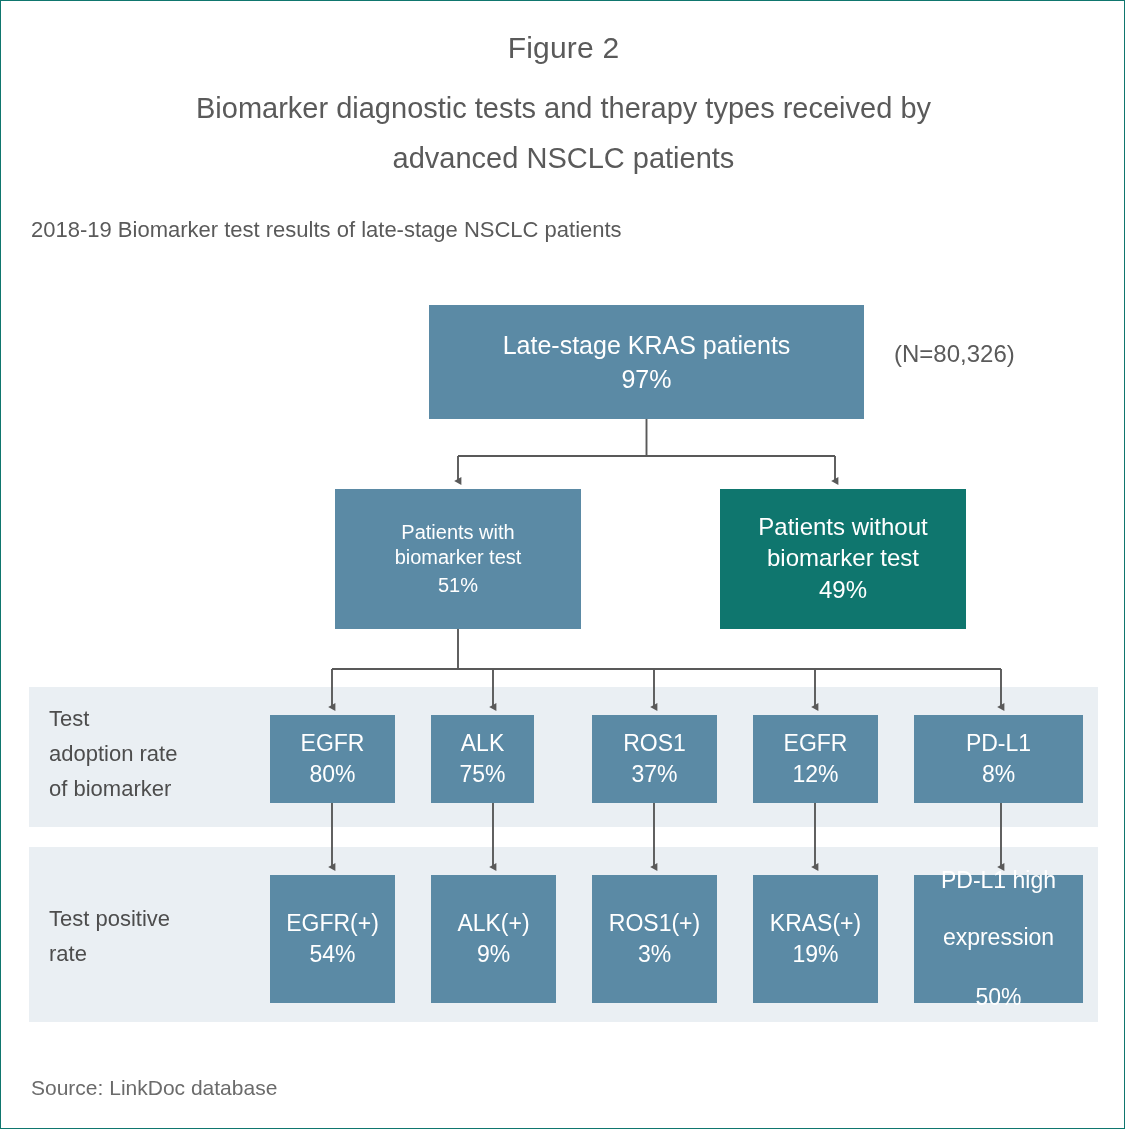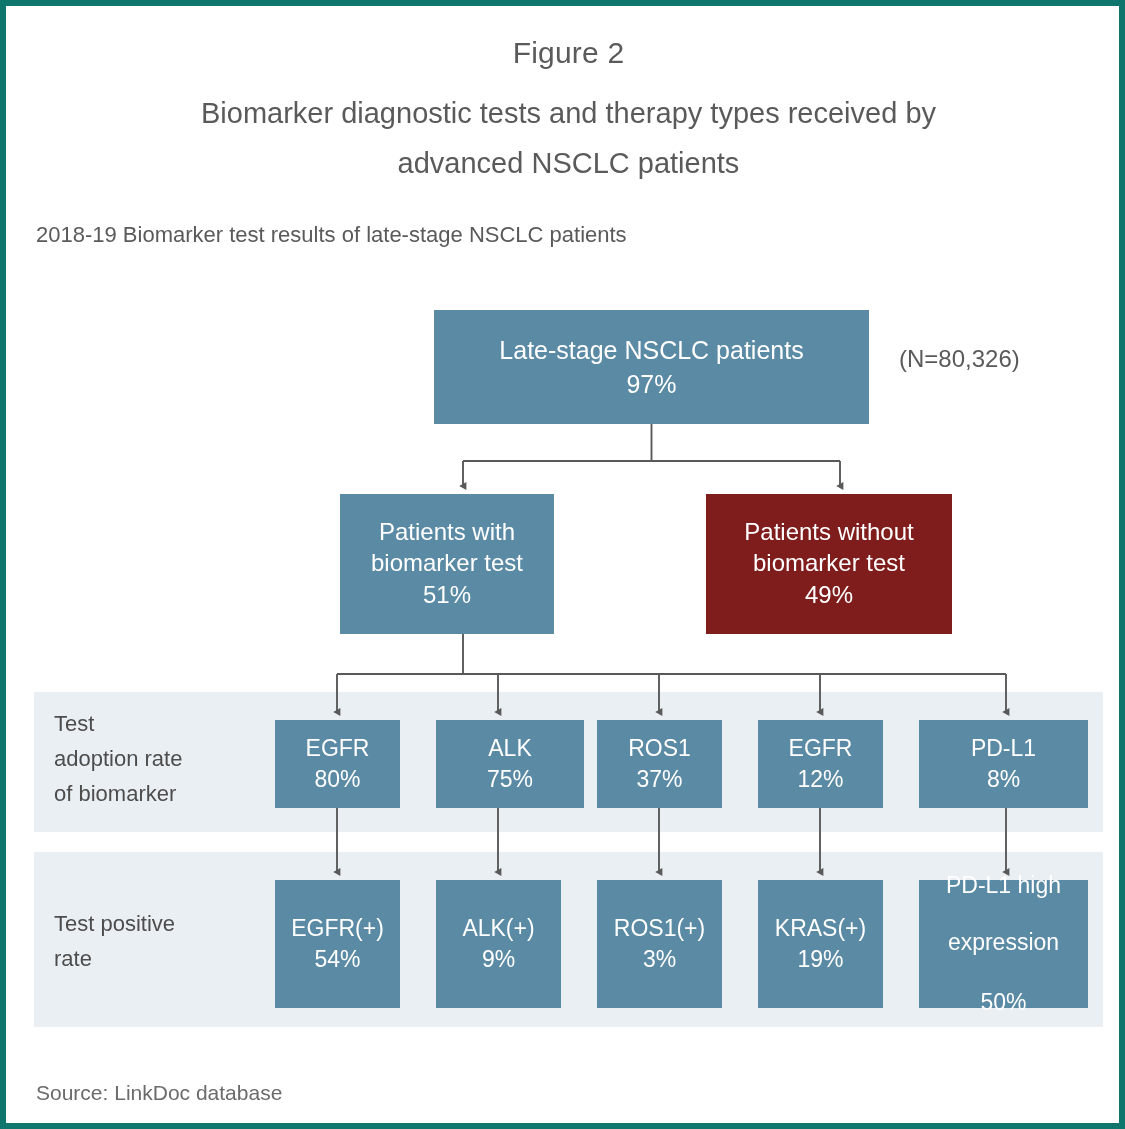--- a/index.html
+++ b/index.html
@@ -9,21 +9,21 @@
   }
   body {
     font-family: "Liberation Sans", sans-serif;
   }
   #figure {
     position: relative;
     width: 1125px;
     height: 1129px;
     background: #ffffff;
     box-sizing: border-box;
-    border: 6px solid #0f766e;
+    border: 1px solid #0f766e;
     overflow: hidden;
   }
 
   
   .fig-label {
     position: absolute;
     left: 0;
     top: 30px;
     width: 1125px;
     text-align: center;
@@ -79,30 +79,30 @@
     box-sizing: border-box;
     display: flex;
     flex-direction: column;
     align-items: center;
     justify-content: center;
     color: #ffffff;
     text-align: center;
     line-height: 1.28;
   }
   .node.blue { background: #5b8aa5; }
-  .node.gray { background: #7f1d1d; }
+  .node.gray { background: #0f766e; margin-left: 19px; }
   .node .ln { display: block; }
 
   #node-root   { left: 428px; top: 304px; width: 435px; height: 114px; font-size: 25px; }
-  #node-with   { left: 334px; top: 488px; width: 214px; height: 140px; font-size: 24px; }
+  #node-with   { left: 334px; top: 488px; width: 246px; height: 140px; font-size: 20px; }
   #node-without{ left: 700px; top: 488px; width: 246px; height: 140px; font-size: 24px; }
 
   .row3 { top: 714px; height: 88px; font-size: 23px; }
   #node-a3-0 { left: 269px; width: 125px; }
-  #node-a3-1 { left: 430px; width: 148px; }
+  #node-a3-1 { left: 430px; width: 103px; }
   #node-a3-2 { left: 591px; width: 125px; }
   #node-a3-3 { left: 752px; width: 125px; }
   #node-a3-4 { left: 913px; width: 169px; }
 
   .row4 { top: 874px; height: 128px; font-size: 23px; }
   #node-p4-0 { left: 269px; width: 125px; }
   #node-p4-1 { left: 430px; width: 125px; justify-content: center; }
   #node-p4-2 { left: 591px; width: 125px; }
   #node-p4-3 { left: 752px; width: 125px; }
   #node-p4-4 { left: 913px; width: 169px; gap: 28px; }
@@ -170,21 +170,21 @@
 
       <path d="M331,802 L331,866" marker-end="url(#arrowhead)"></path>
       <path d="M492,802 L492,866" marker-end="url(#arrowhead)"></path>
       <path d="M653,802 L653,866" marker-end="url(#arrowhead)"></path>
       <path d="M814,802 L814,866" marker-end="url(#arrowhead)"></path>
       <path d="M1000,802 L1000,866" marker-end="url(#arrowhead)"></path>
     </g>
   </svg>
 
   <div class="node blue" id="node-root">
-    <span class="ln">Late-stage NSCLC patients</span>
+    <span class="ln">Late-stage KRAS patients</span>
     <span class="ln nval">97%</span>
   </div>
   <div id="n-label">(N=80,326)</div>
 
   <div class="node blue" id="node-with">
     <span class="ln">Patients with</span>
     <span class="ln">biomarker test</span>
     <span class="ln nval">51%</span>
   </div>
   <div class="node gray" id="node-without">

